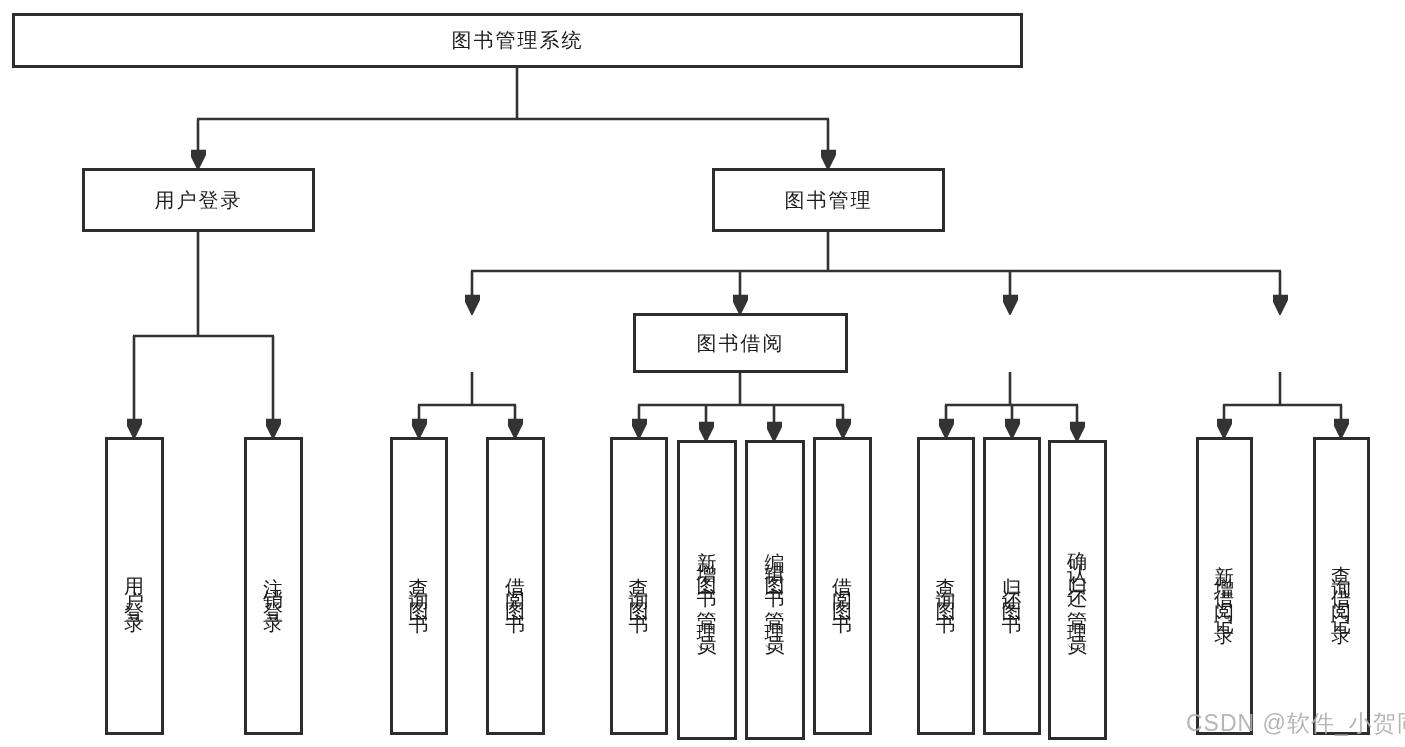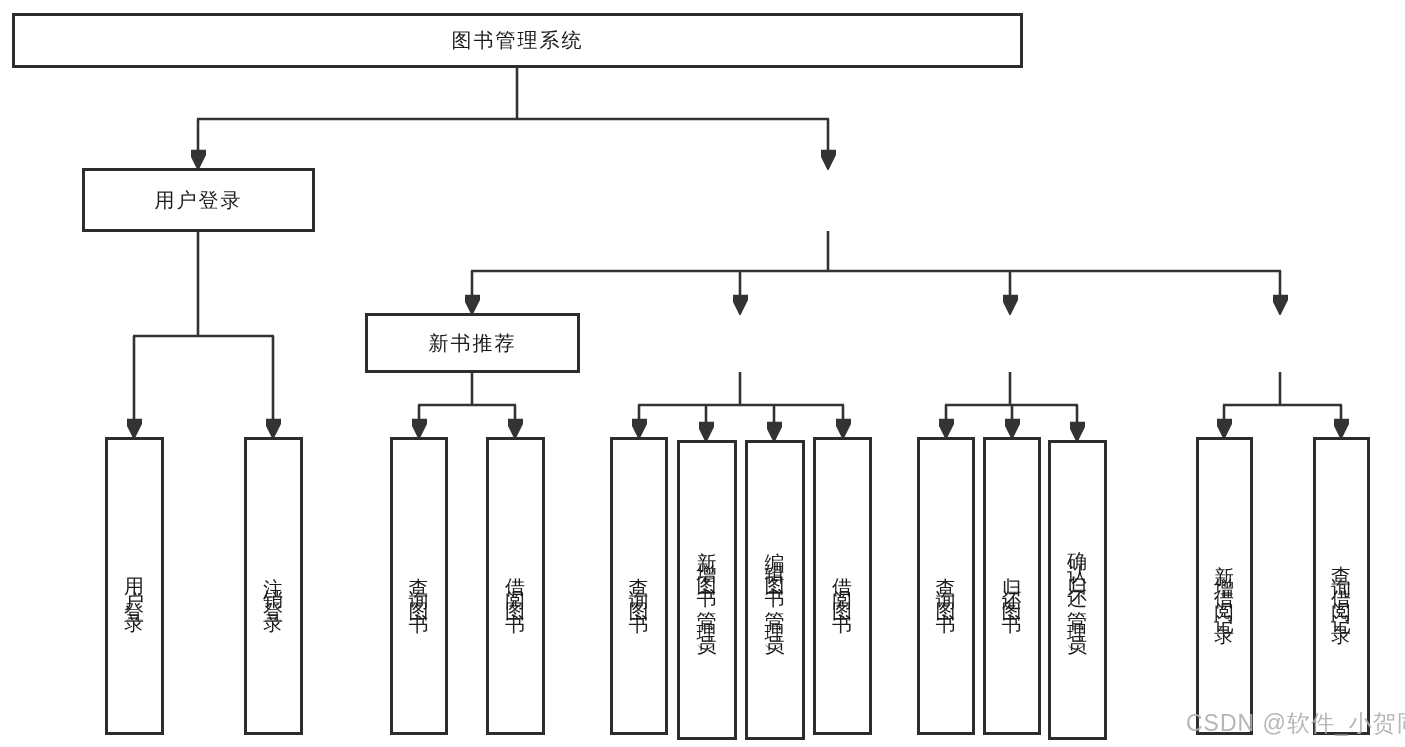--- a/index.html
+++ b/index.html
@@ -101,23 +101,26 @@
     </g>
   </svg>
 
   <div class="node" style="left:12px;top:13px;width:1011px;height:55px">
     <span>图书管理系统</span>
   </div>
 
   <div class="node" style="left:82px;top:168px;width:233px;height:64px">
     <span>用户登录</span>
   </div>
+  <div class="node" style="left:712px;top:168px;width:233px;height:64px">
+    <span>图书管理</span>
+  </div>
 
-  <div class="node" style="left:365px;top:313px;width:215px;height:60px">
-    <span>新书推荐</span>
+  <div class="node" style="left:633px;top:313px;width:215px;height:60px">
+    <span>图书借阅</span>
   </div>
 
   <div class="node" style="left:105px;top:437px;width:59px;height:298px">
     <span class="vtext">用户登录</span>
   </div>
   <div class="node" style="left:244px;top:437px;width:59px;height:298px">
     <span class="vtext">注销登录</span>
   </div>
 
   <div class="node" style="left:390px;top:437px;width:58px;height:298px">

